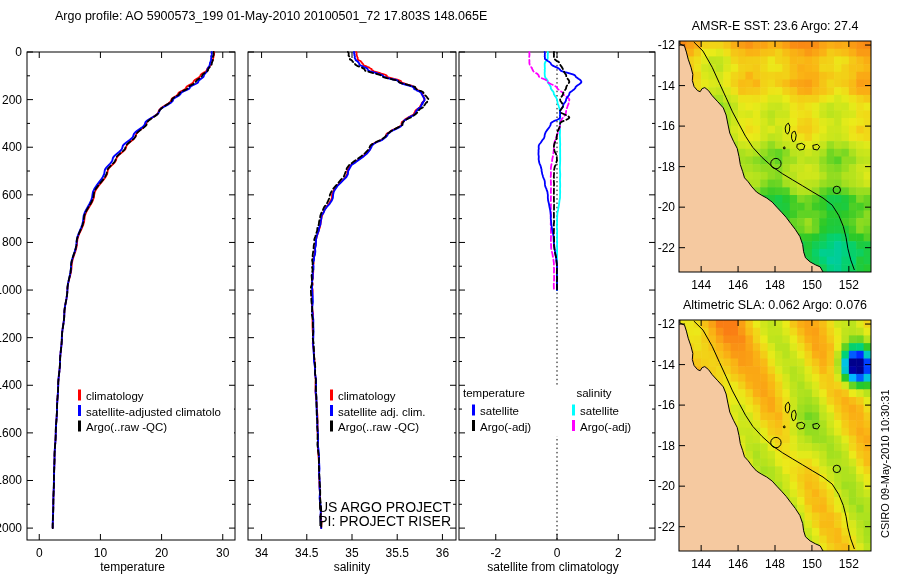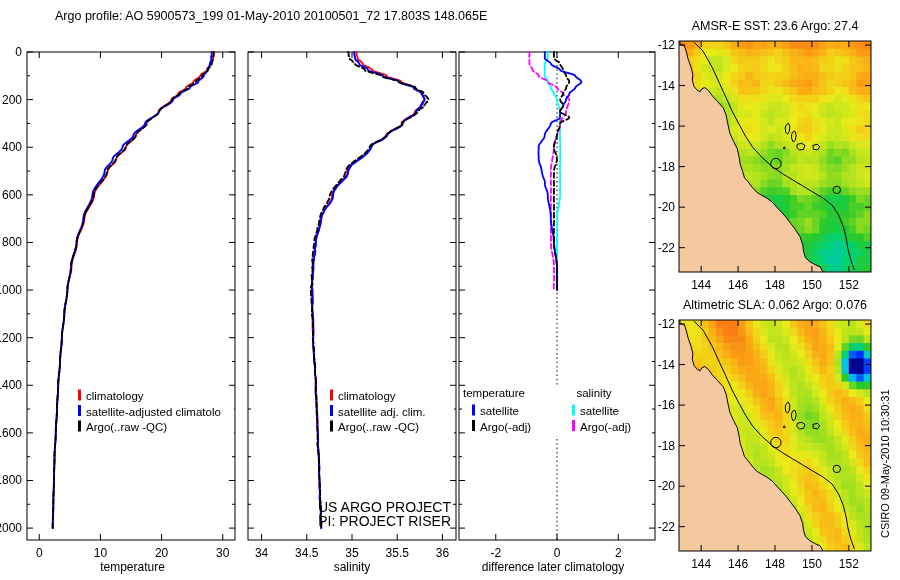--- a/index.html
+++ b/index.html
@@ -260,21 +260,21 @@
         <rect x="472" y="420" width="3" height="11" fill="#000000"></rect>
         <text x="480" y="430.5" font-size="11.5" font-family="&quot;Liberation Sans&quot;,&quot;DejaVu Sans&quot;,sans-serif" text-anchor="start" fill="#000">Argo(-adj)</text>
         <text x="594" y="397" font-size="11.5" font-family="&quot;Liberation Sans&quot;,&quot;DejaVu Sans&quot;,sans-serif" text-anchor="middle" fill="#000">salinity</text>
         <rect x="572" y="404.5" width="3" height="11" fill="#00ffff"></rect>
         <text x="580" y="415" font-size="11.5" font-family="&quot;Liberation Sans&quot;,&quot;DejaVu Sans&quot;,sans-serif" text-anchor="start" fill="#000">satellite</text>
         <rect x="572" y="420" width="3" height="11" fill="#ff00ff"></rect>
         <text x="580" y="430.5" font-size="11.5" font-family="&quot;Liberation Sans&quot;,&quot;DejaVu Sans&quot;,sans-serif" text-anchor="start" fill="#000">Argo(-adj)</text>
       </g>
     </svg>
 </div>
-<div class="abs axlbl" style="left:448px;top:560px;width:210px;">difference later climatology</div>
+<div class="abs axlbl" style="left:448px;top:560px;width:210px;">satellite from climatology</div>
 
 <div class="abs maptitle" style="left:665px;top:19px;width:220px;">AMSR-E SST: 23.6 Argo: 27.4</div>
 <div class="abs" style="left:0;top:0;">
   <svg id="svg-map-sst" width="900" height="300">
       <defs>
         <clipPath id="clip-sst">
           <rect x="679" y="41" width="192" height="231"></rect>
         </clipPath>
       </defs>
       <g clip-path="url(#clip-sst)">

